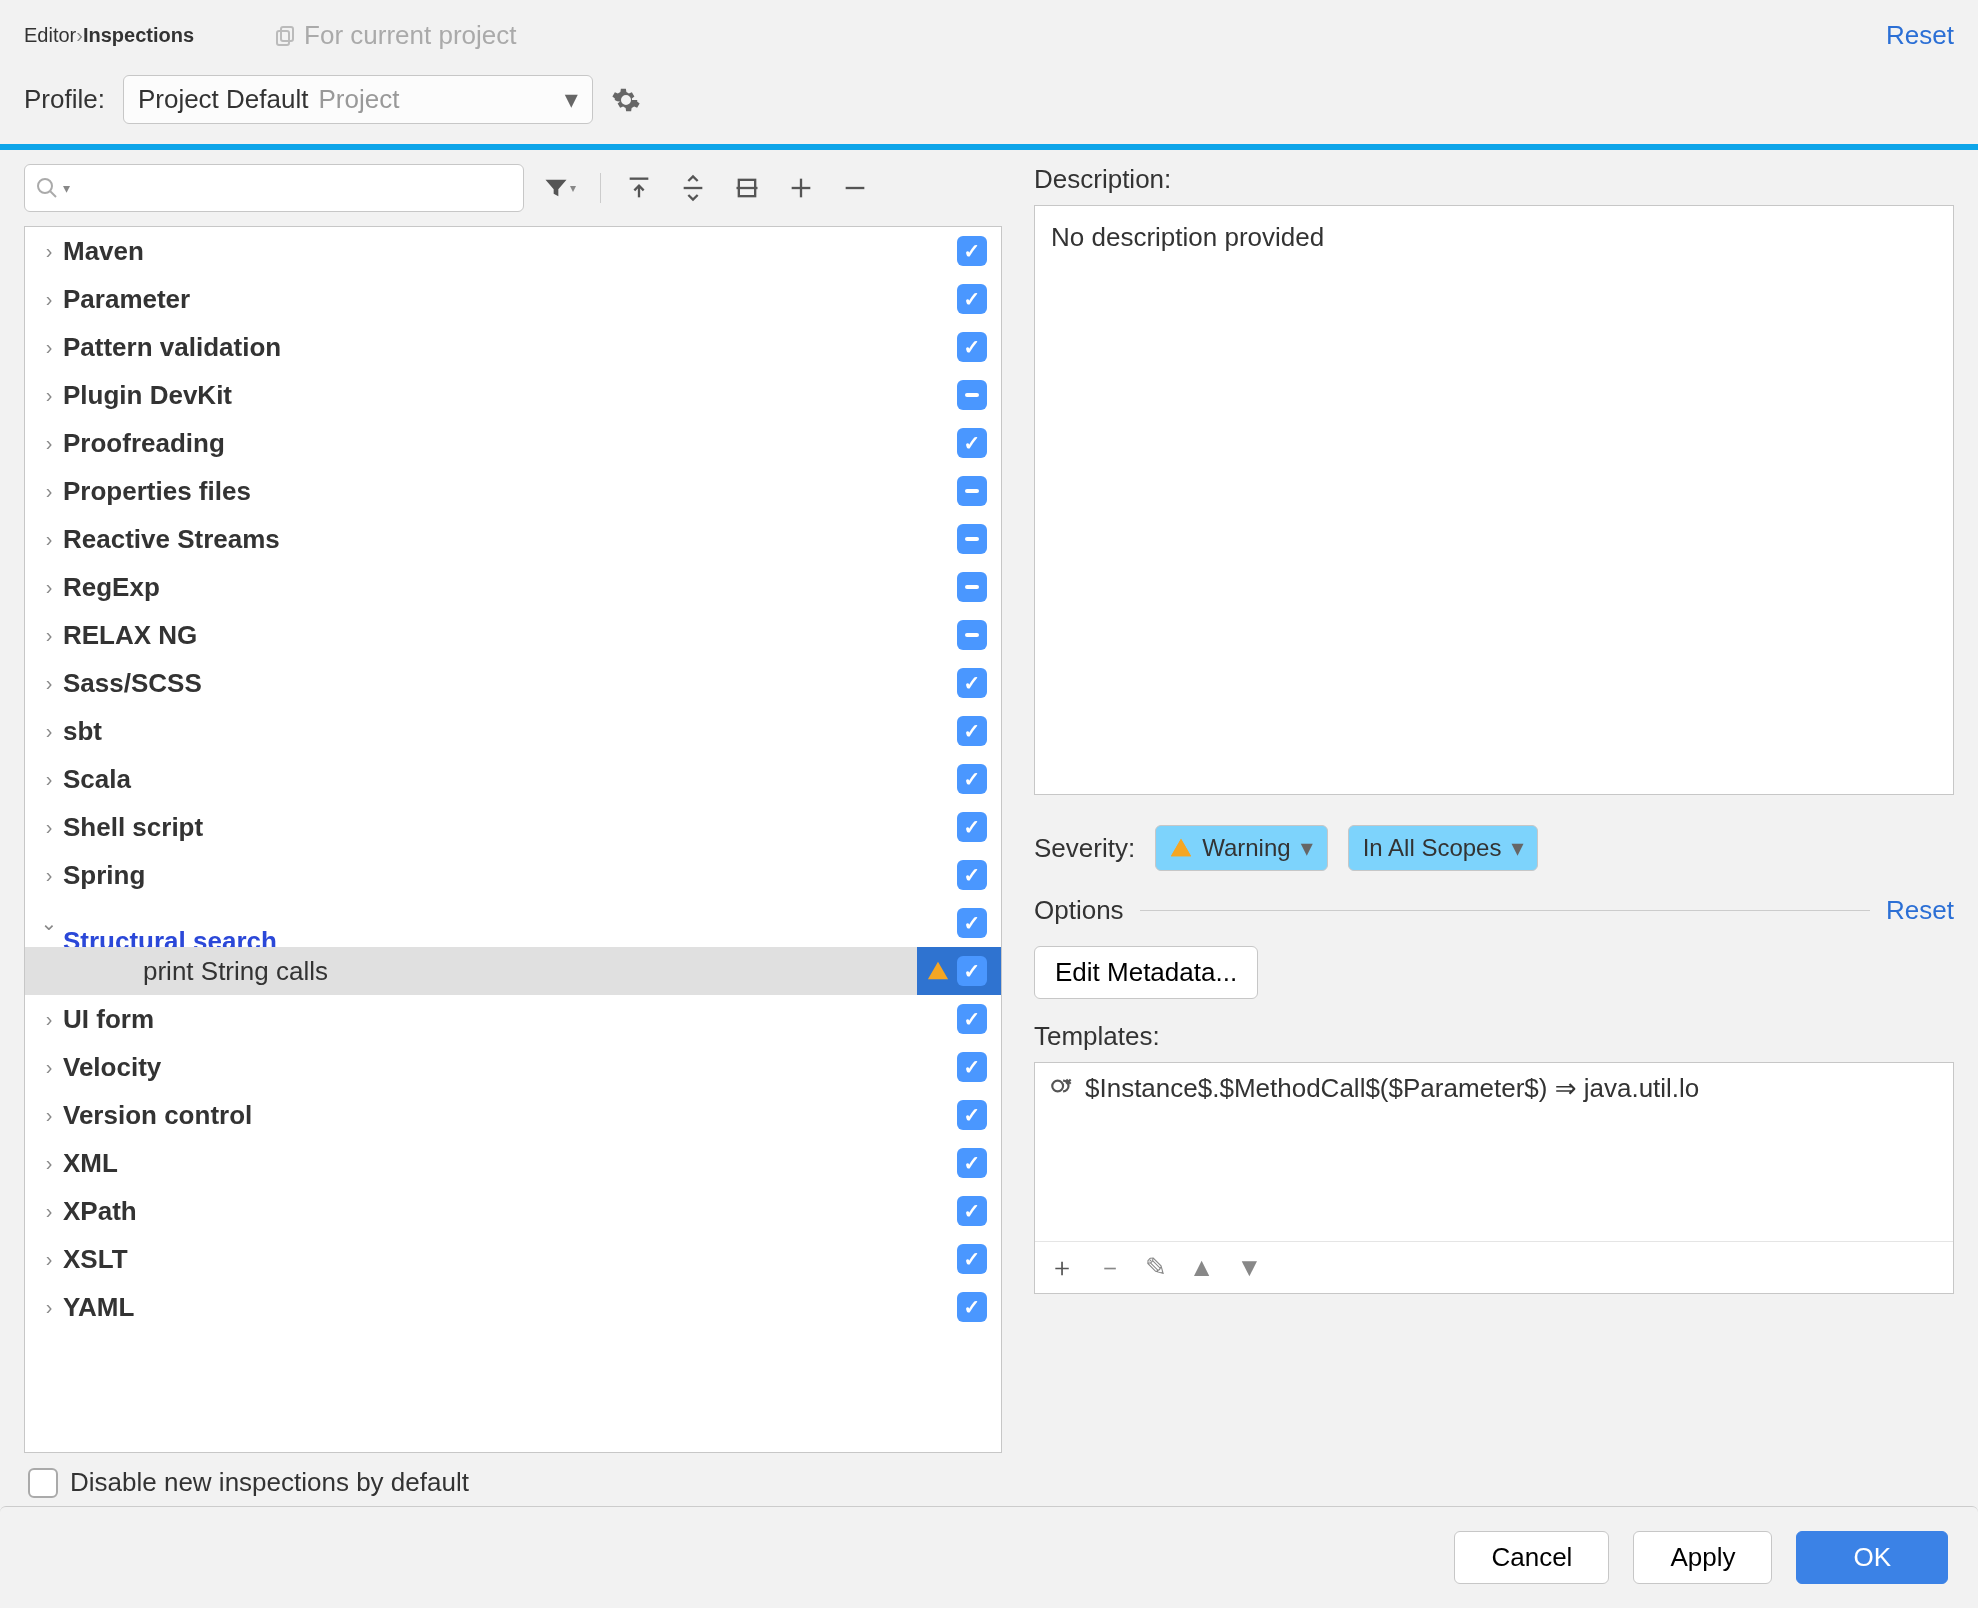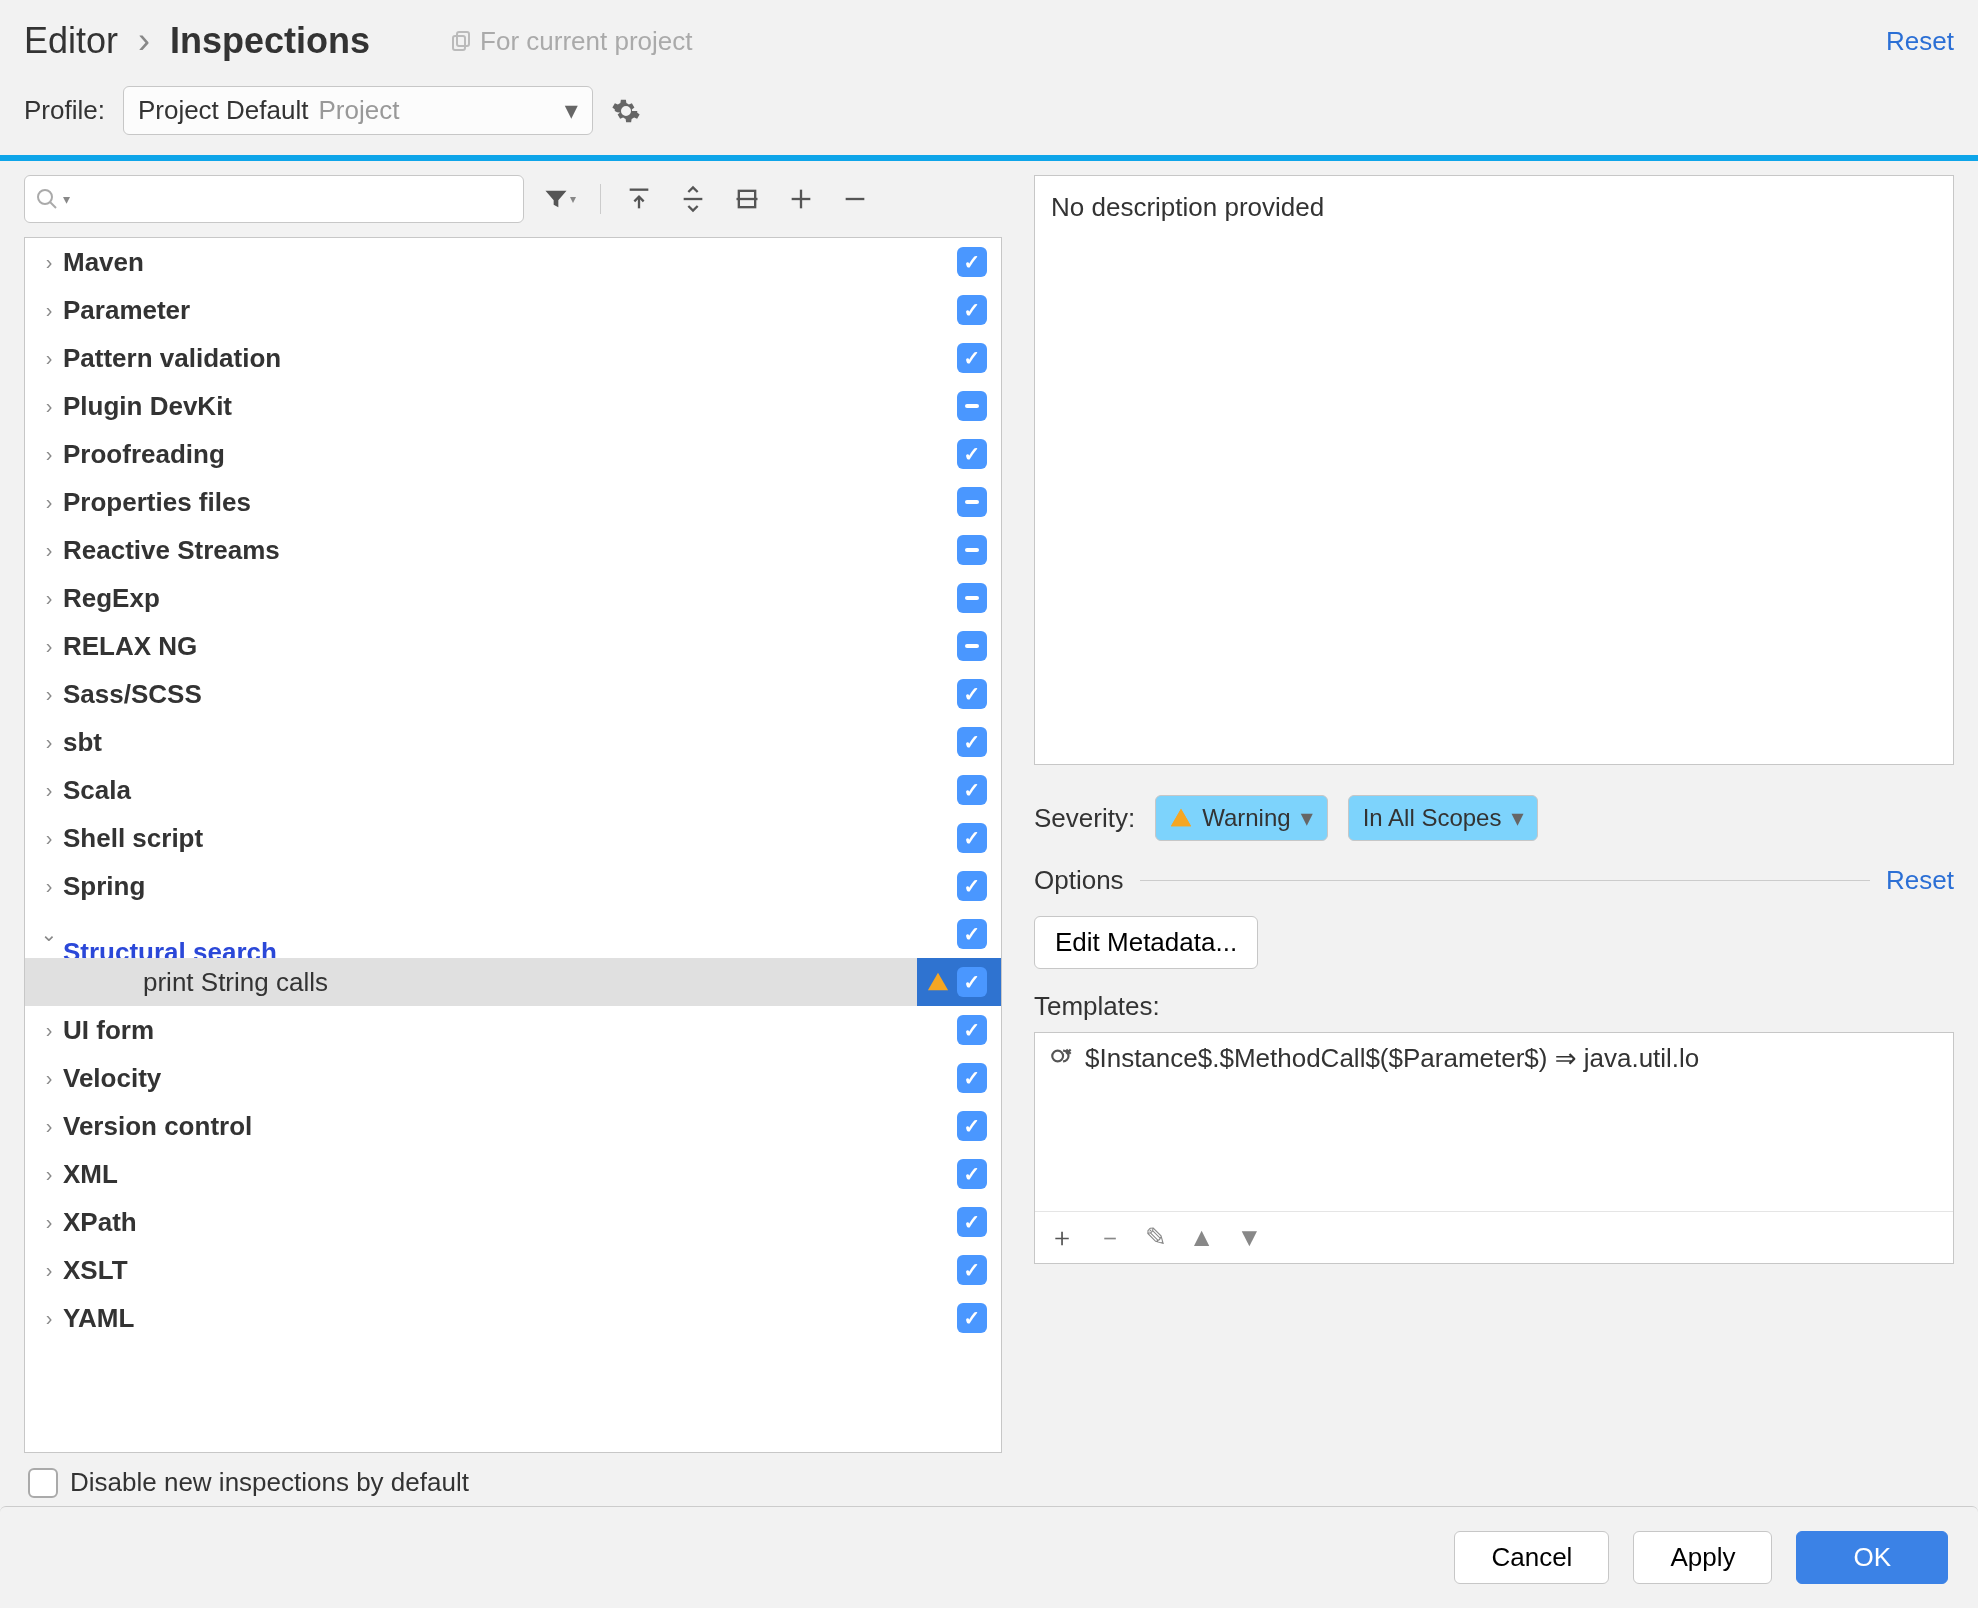--- a/index.html
+++ b/index.html
@@ -1,19 +1,19 @@
 <!DOCTYPE html>
 <html><head>
 <meta charset="utf-8">
 <style>
 * { box-sizing: border-box; margin: 0; padding: 0; }
 body { font-family: -apple-system, BlinkMacSystemFont, "Segoe UI", Arial, sans-serif; font-size: 22px; color: #333; background: #f2f2f2; width: 1978px; height: 1608px; overflow: hidden; }
 .container { display: flex; flex-direction: column; height: 100%; }
 .header-bar { display: flex; align-items: center; padding: 20px 24px 12px 24px; }
-.breadcrumb { display: flex; align-items: flex-start; gap: 20px; font-size: 36px; }
+.breadcrumb { display: flex; align-items: flex-start; gap: 0; font-size: 20px; }
 .breadcrumb .sep { color: #888; }
 .breadcrumb .current { font-weight: 700; }
 .copy-link { display: flex; align-items: center; gap: 6px; margin-left: 80px; color: #aaa; font-size: 26px; }
 .copy-link .icon { width: 24px; height: 24px; }
 .reset-link { margin-left: auto; color: #2b6fd5; font-size: 26px; cursor: pointer; }
 .profile-row { display: flex; align-items: center; padding: 12px 24px 20px 24px; gap: 18px; border-bottom: 6px solid #0ea5e9; }
 .profile-label { font-size: 26px; }
 .profile-combo { display: flex; align-items: center; border: 1px solid #c7c7c7; border-radius: 6px; background: #fcfcfc; padding: 8px 14px; min-width: 470px; font-size: 26px; }
 .profile-combo .proj-tag { color: #999; margin-left: 10px; }
 .profile-combo .caret { margin-left: auto; color: #666; }
@@ -317,20 +317,21 @@
           </div>
         </div>
 
       <div class="disable-row">
         <span class="cb-empty"></span>
         <span>Disable new inspections by default</span>
       </div>
     </div>
 
     <div class="right-panel">
+      <div class="desc-label">Description:</div>
       <div class="desc-box">
         <span>No description provided</span>
       </div>
 
       <div class="severity-row">
         <span class="lbl">Severity:</span>
         <div class="combo-btn">
           <svg width="22" height="22" viewBox="0 0 24 24" fill="#f5a623">
               <path d="M12 2L1 21h22L12 2zm0 6l7 12H5l7-12z" fill="#f5a623"></path>
               <path d="M12 2L1 21h22L12 2z"></path>

